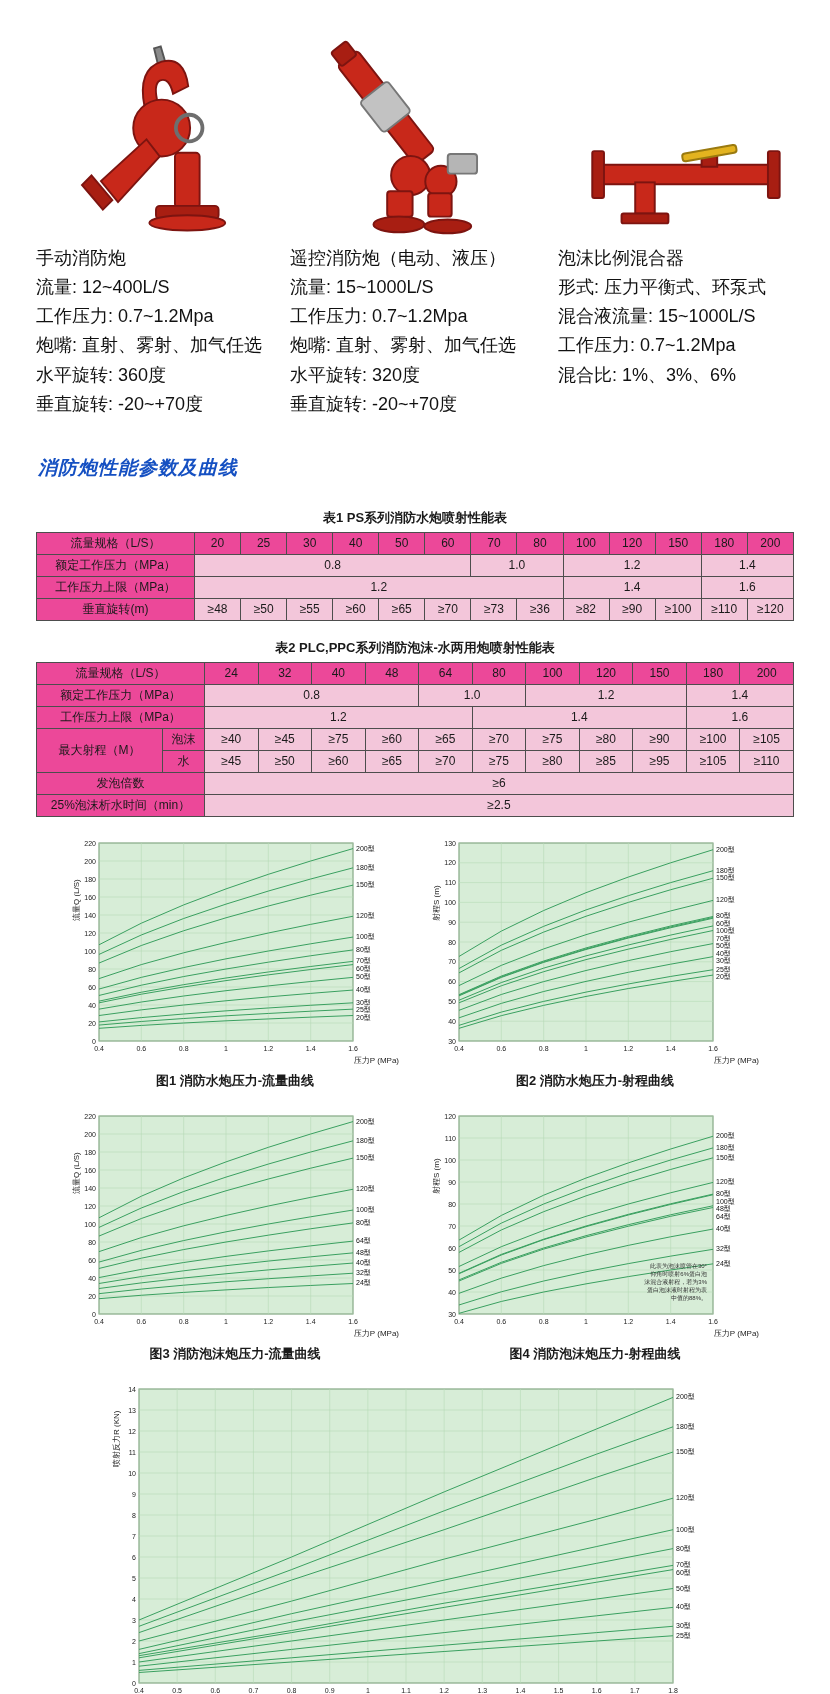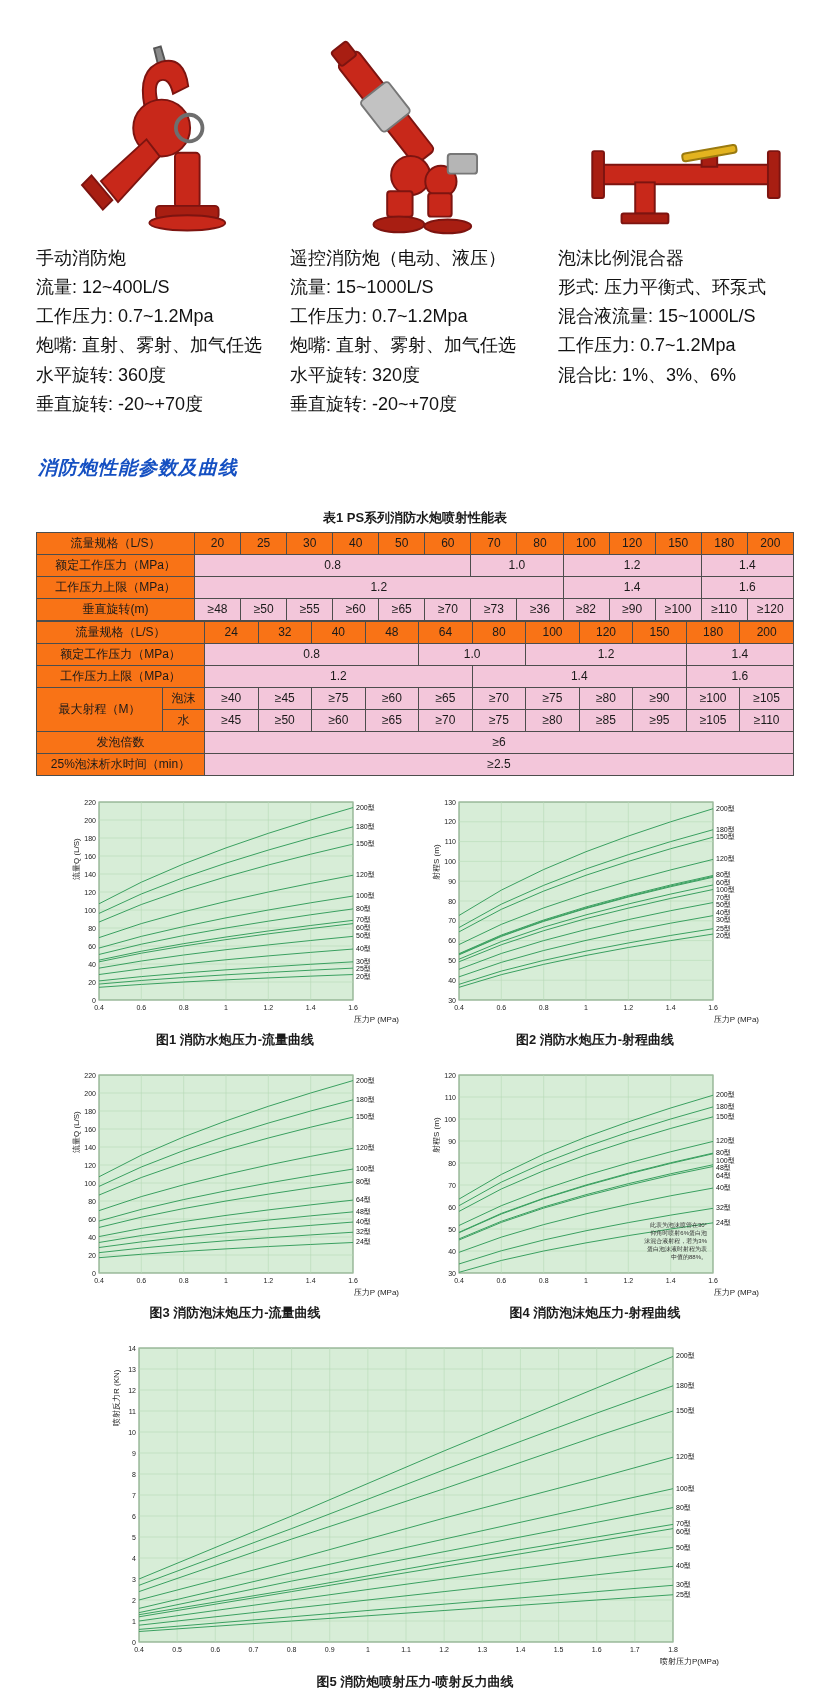--- a/index.html
+++ b/index.html
@@ -6,21 +6,21 @@
   body{width:830px;font-family:"Liberation Sans","DejaVu Sans",sans-serif;color:#1a1a1a;}
   .page{width:830px;box-sizing:border-box;padding:26px 36px 28px;}
   .products{display:flex;gap:16px;}
   .product{flex:0 0 auto;}
   .product .img{height:212px;display:flex;align-items:flex-end;justify-content:center;margin-bottom:6px;}
   .pline{font-size:18px;line-height:1.62;color:#111;}
   .heading{color:#1550c2;font-size:19px;font-weight:bold;font-style:italic;margin:36px 0 28px 2px;letter-spacing:1px;}
   .tbl-caption{text-align:center;font-weight:bold;font-size:13px;margin:12px 0 5px;}
   table.perf{border-collapse:collapse;table-layout:fixed;width:100%;font-size:12px;}
   table.perf td{border:1px solid #4d4d4d;text-align:center;padding:1px 0;height:19px;overflow:hidden;white-space:nowrap;}
-  td.hd{background:#f97316;}
+  td.hd{background:#ec4899;}
   td.dt{background:#f3c6da;}
   .charts-row{display:flex;justify-content:center;gap:28px;margin-top:14px;}
   figure{margin:0;text-align:center;}
   figure svg{display:block;}
   figcaption{font-weight:bold;font-size:13px;margin-top:1px;}
   .fig5wrap{display:flex;justify-content:center;margin-top:14px;}
 </style>
 </head>
 <body>
 
@@ -168,20 +168,21 @@
             <td class="dt">≥82</td>
             <td class="dt">≥90</td>
             <td class="dt">≥100</td>
             <td class="dt">≥110</td>
             <td class="dt">≥120</td>
           </tr>
         </tbody>
       </table>
     </div>
 
+  <div class="tbl-caption" style="margin-top:18px">表2  PLC,PPC系列消防泡沫-水两用炮喷射性能表</div>
   <div id="table2">
       <table class="perf">
         <colgroup>
           <col style="width: 126px;">
           <col style="width: 42px;">
           <col>
           <col>
           <col>
           <col>
           <col>

